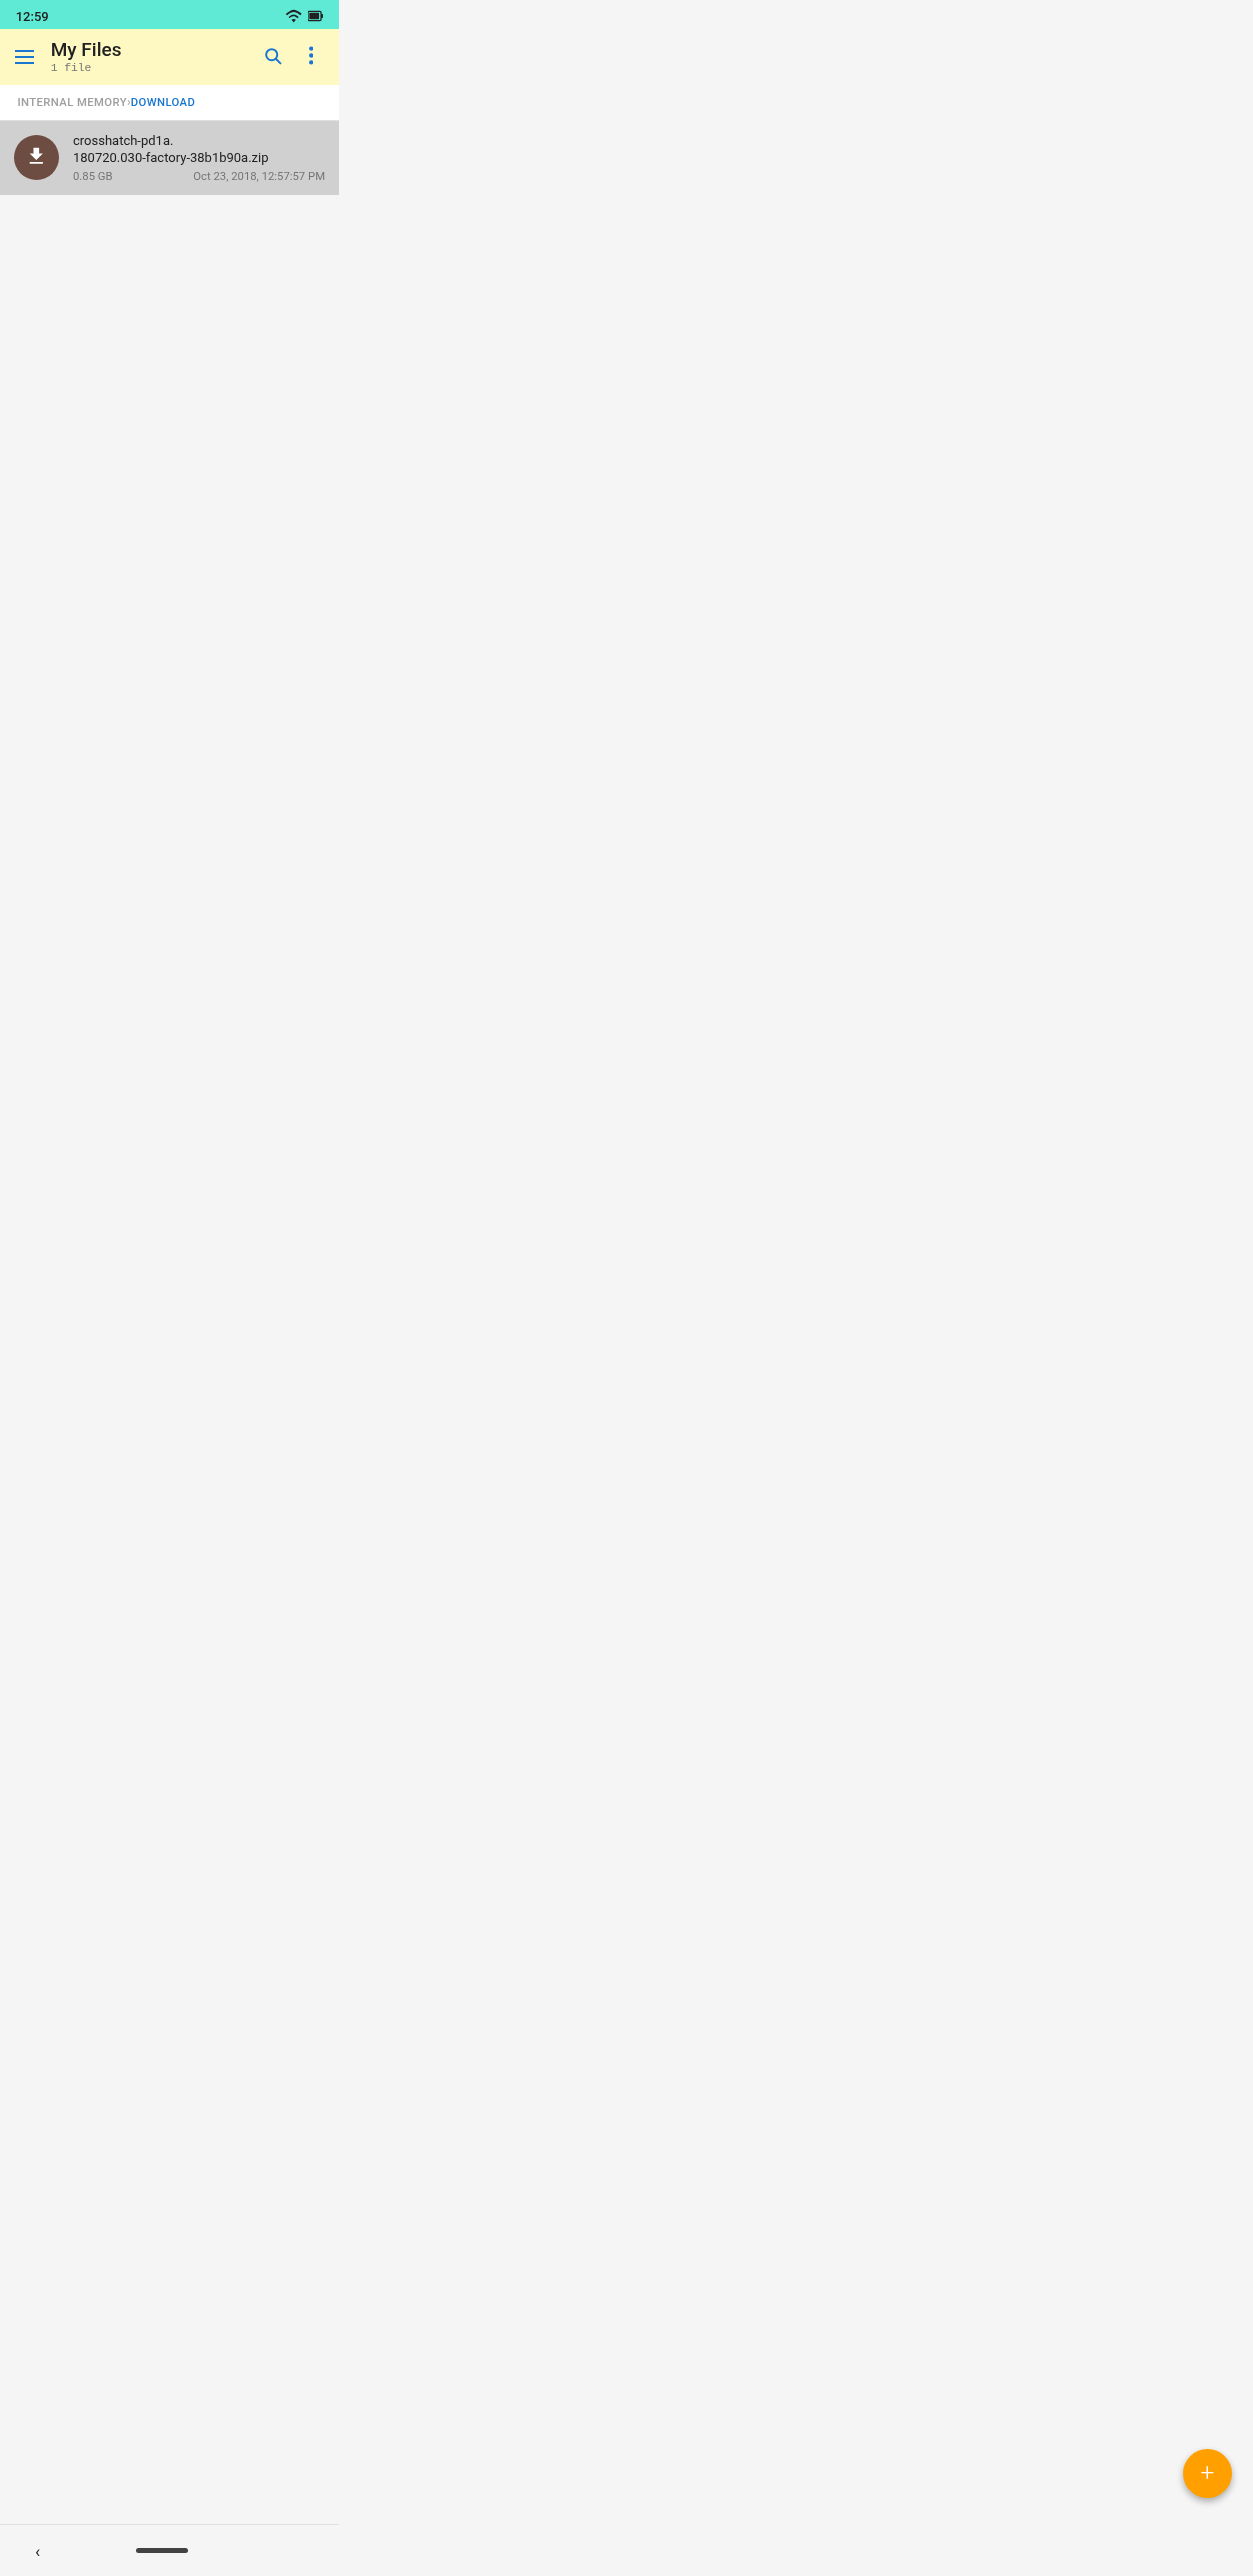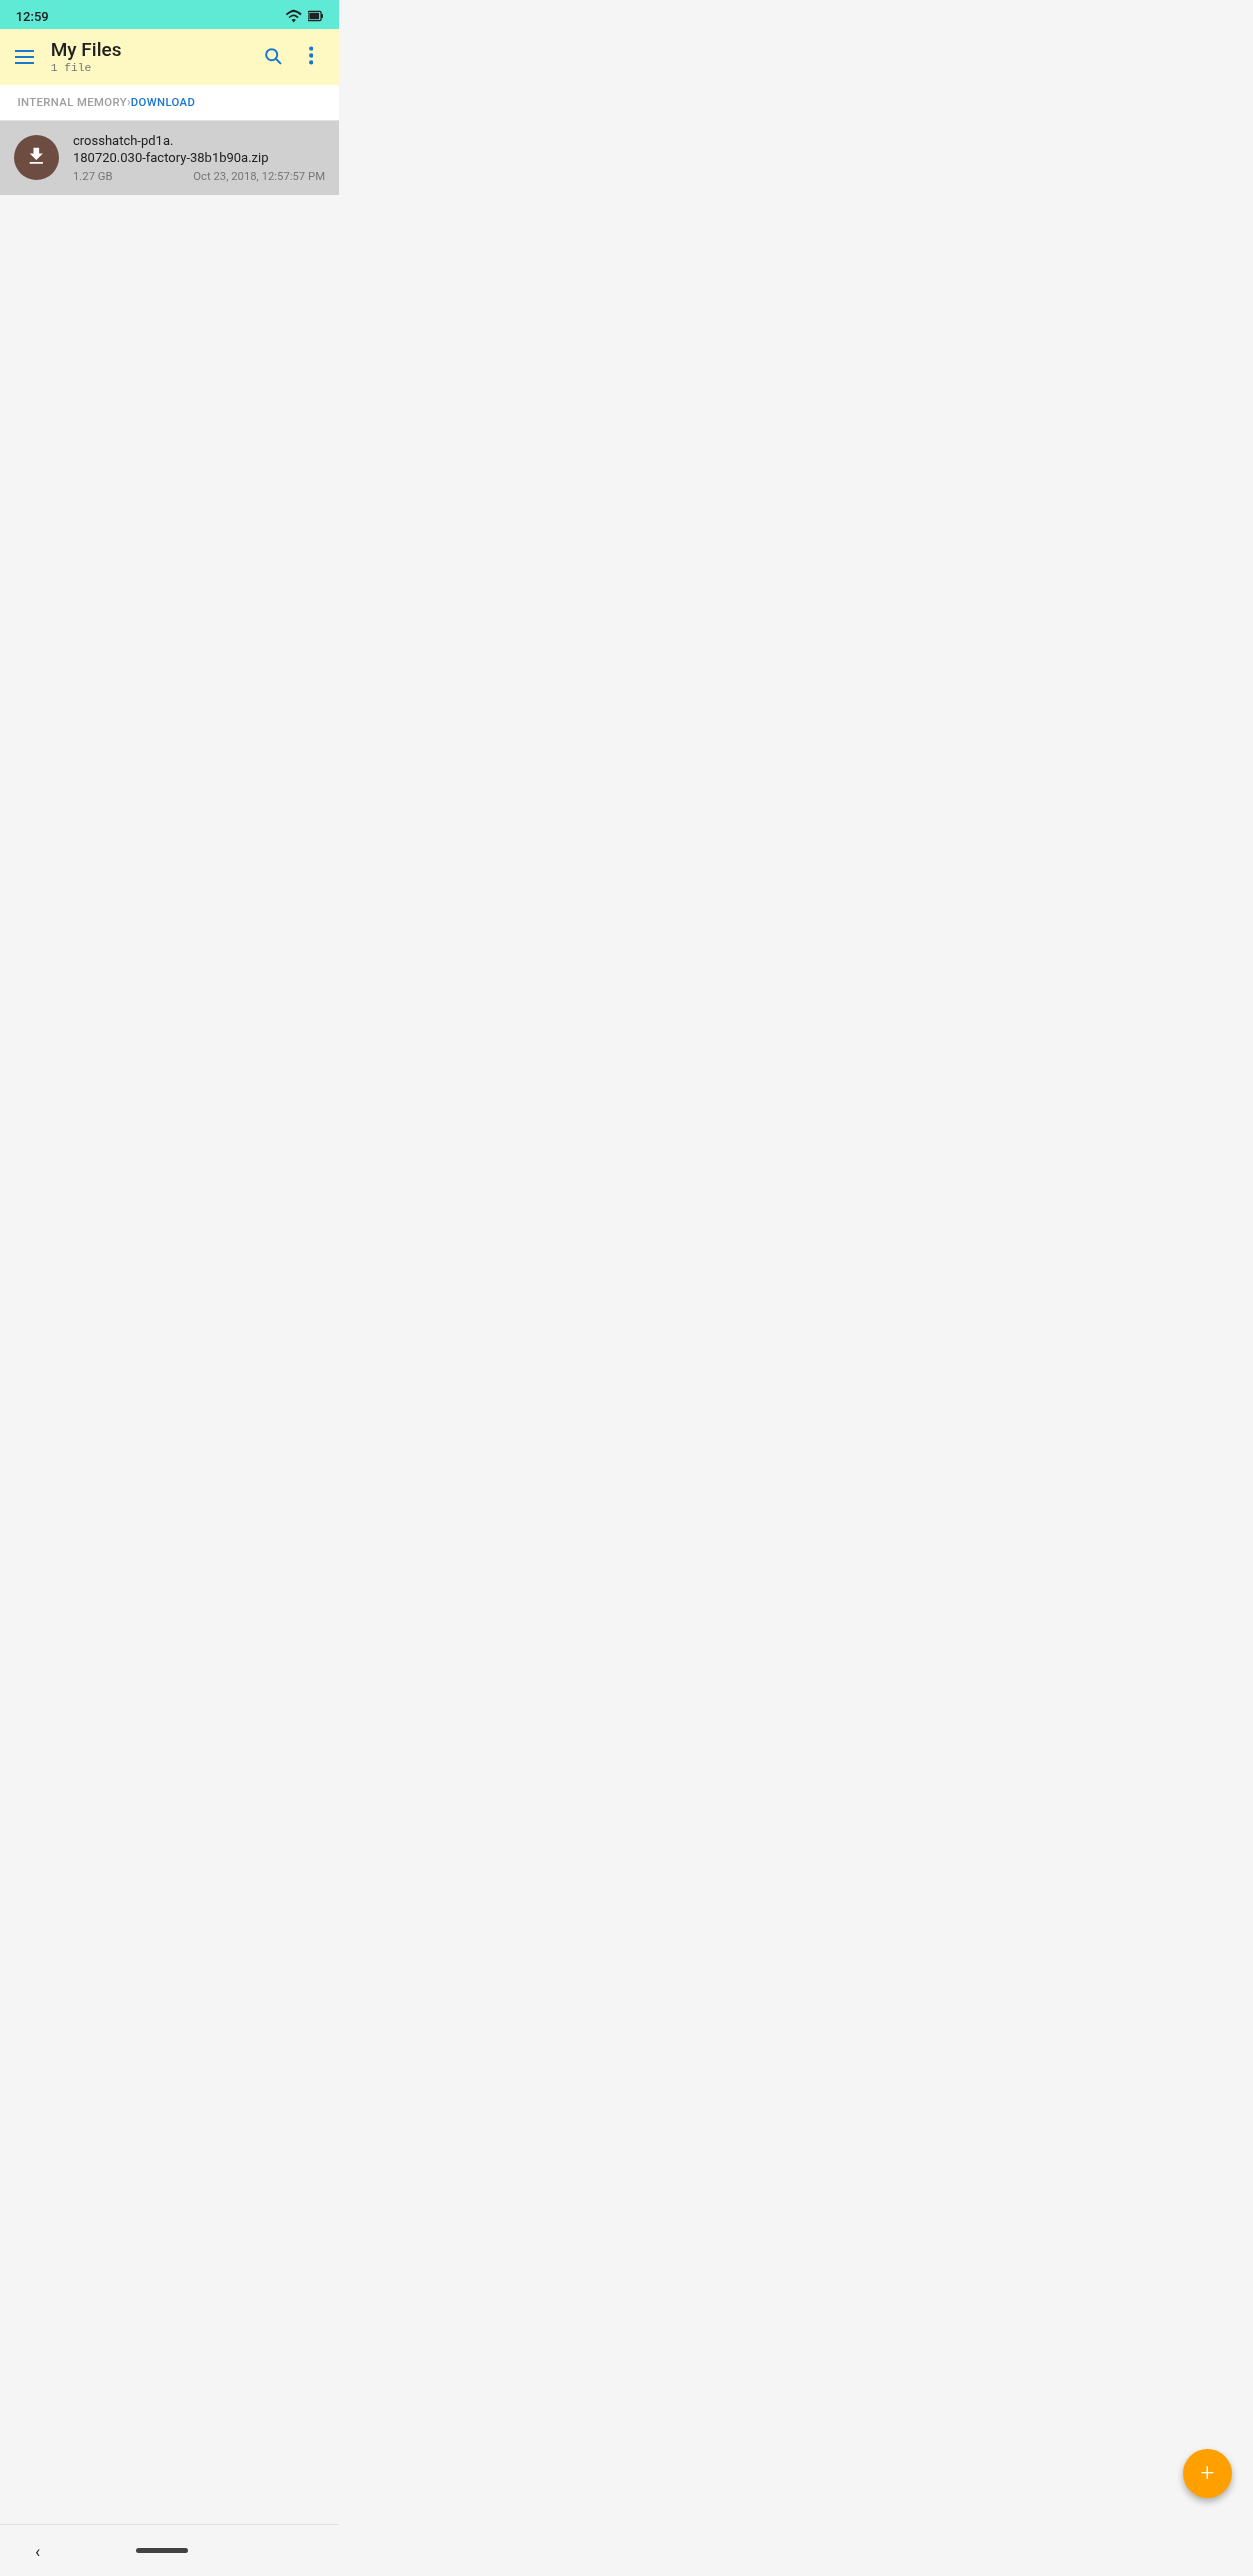--- a/index.html
+++ b/index.html
@@ -311,21 +311,21 @@
     <div class="file-icon-container">
       <span>
         <svg width="22.6" height="22.6" viewBox="0 0 24 24" fill="white">
           <path d="M19 9h-4V3H9v6H5l7 7 7-7zM5 18v2h14v-2H5z"></path>
         </svg>
       </span>
     </div>
     <div class="file-info">
       <div class="file-name">crosshatch-pd1a.<br>180720.030-factory-38b1b90a.zip</div>
       <div class="file-meta">
-        <span class="file-size">1.27 GB</span>
+        <span class="file-size">0.85 GB</span>
         <span class="file-date">Oct 23, 2018, 12:57:57 PM</span>
       </div>
     </div>
   </div>
 </div>
 
 <div class="content-area"></div>
 
 <div class="fab">
   <span class="fab-plus">+</span>

